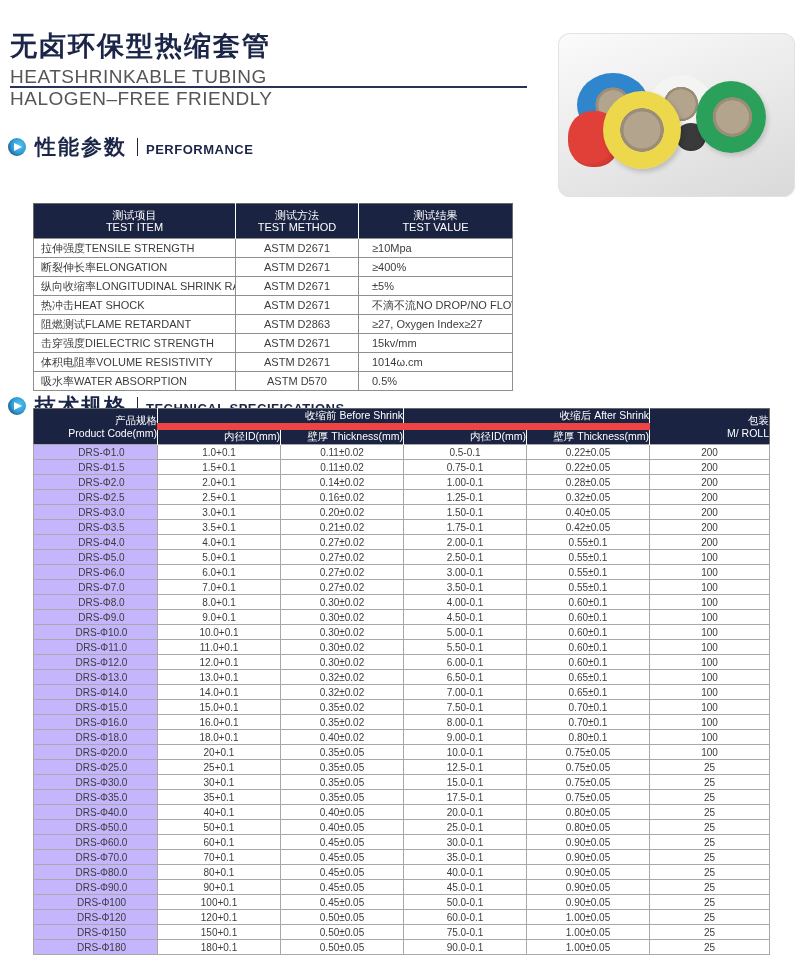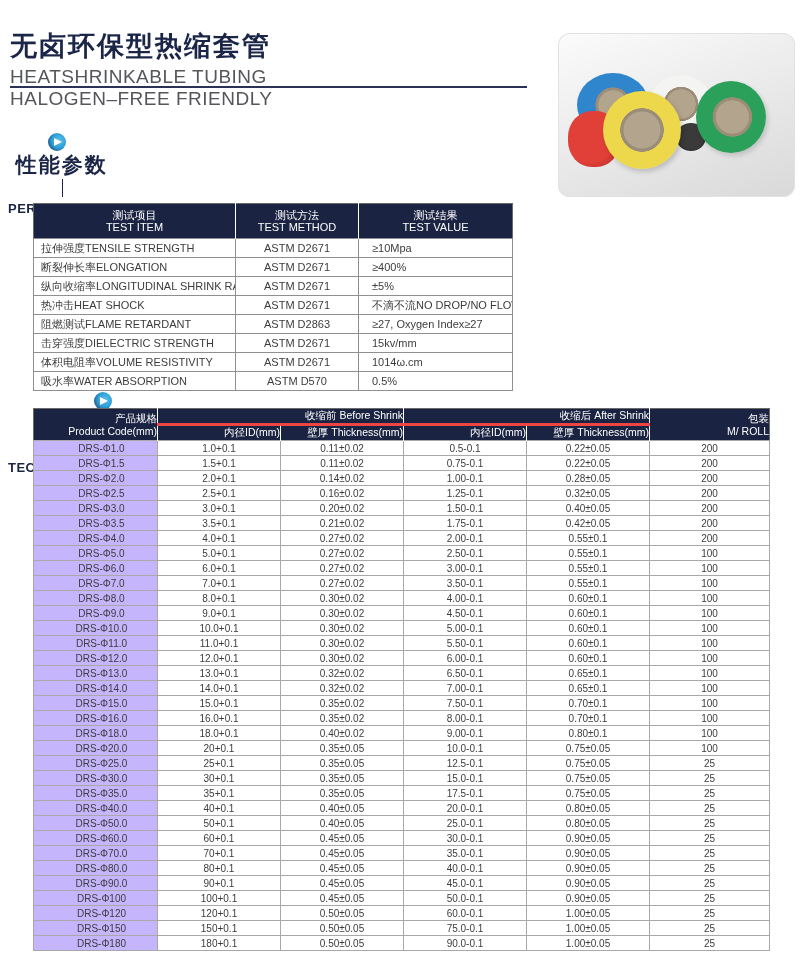--- a/index.html
+++ b/index.html
@@ -27,21 +27,21 @@
   .roll-black { left:118px; top:90px; width:30px; height:28px;
                 background:radial-gradient(circle at 50% 45%, #3a3a3a 0 60%, #161616 100%); }
   .roll-yellow{ left:45px; top:58px; width:78px; height:78px;
                 background:radial-gradient(circle at 50% 50%, #b3a48e 0 33%, #9b8d77 34% 39%, #ecd84a 40% 80%, #c9b52e 81% 100%);
                 box-shadow:2px 3px 5px rgba(0,0,0,0.18); }
   .roll-green { left:138px; top:48px; width:70px; height:72px;
                 background:radial-gradient(circle at 52% 50%, #b3a48e 0 32%, #9b8d77 33% 38%, #2ba05a 39% 80%, #157a3e 81% 100%);
                 box-shadow:2px 3px 5px rgba(0,0,0,0.15); }
 
   
-  .sec-heading { position:absolute; display:flex; align-items:center;flex-direction:column; }
+  .sec-heading { position:absolute; display:flex; align-items:center; }
   .perf-heading { left:8px; top:133px; }
   .tech-heading { left:8px; top:392px; }
   .sphere-icon { width:18px; height:18px; border-radius:50%; position:relative; margin-right:9px;
                  background:radial-gradient(circle at 62% 42%, #5cc0ea 0%, #2e9fd8 48%, #1b2547 100%); }
   .sphere-icon::after { content:""; position:absolute; left:6px; top:4.5px;
                  border-left:8px solid #fff; border-top:4.5px solid transparent; border-bottom:4.5px solid transparent; }
   .sec-cn { font-size:21px; font-weight:bold; color:#1b2547; letter-spacing:2px; }
   .sec-sep { width:1px; height:18px; background:#1b2547; margin:0 8px 0 10px; }
   .sec-en { font-size:13px; font-weight:bold; color:#1b2547; letter-spacing:0.5px; padding-top:4px; }
 
@@ -59,21 +59,21 @@
   .perf td:nth-child(1) { text-align:left; padding-left:7px; }
   .perf td:nth-child(2) { text-align:center; }
   .perf td:nth-child(3) { text-align:left; padding-left:13px; }
 
   
   .tech { position:absolute; left:33px; top:408px; width:736px; border:1px solid #6a6a6a; }
   .tech thead th { font-size:10.5px;text-align:right; }
   .tech thead tr.row-top th { height:16px; }
   .tech thead tr.row-sub th { height:16px; }
   .tech thead .b-r { border-right:1px solid #fff; }
-  .tech thead .b-b { border-bottom:3px solid #ef4444; }
+  .tech thead .b-b { border-bottom:7px solid #ef4444; }
   .tech .hline2 { line-height:13px; font-size:10.5px; }
   .tech td { height:15px; font-size:10px; color:#3c3c3c; text-align:center;
              border:1px solid #a8a8a8; background:#fff; }
   .tech td:first-child { background:#c4b5fd;padding-left:12px; }
 </style>
 </head>
 <body>
 
 <div class="page">
 

